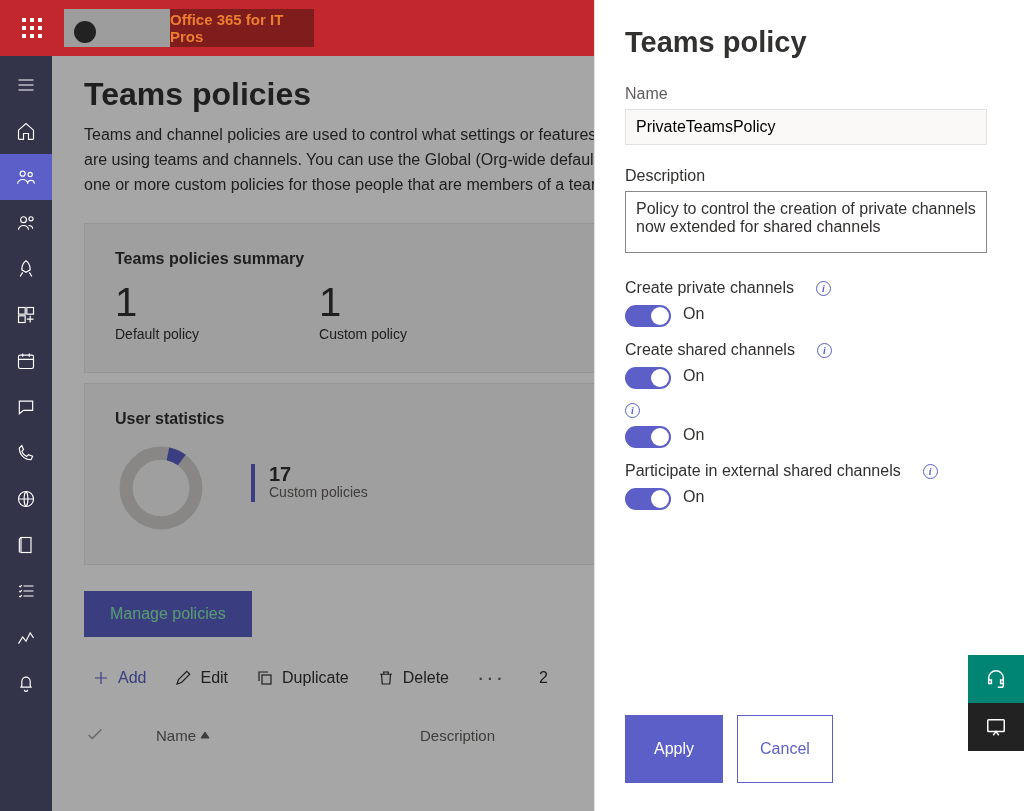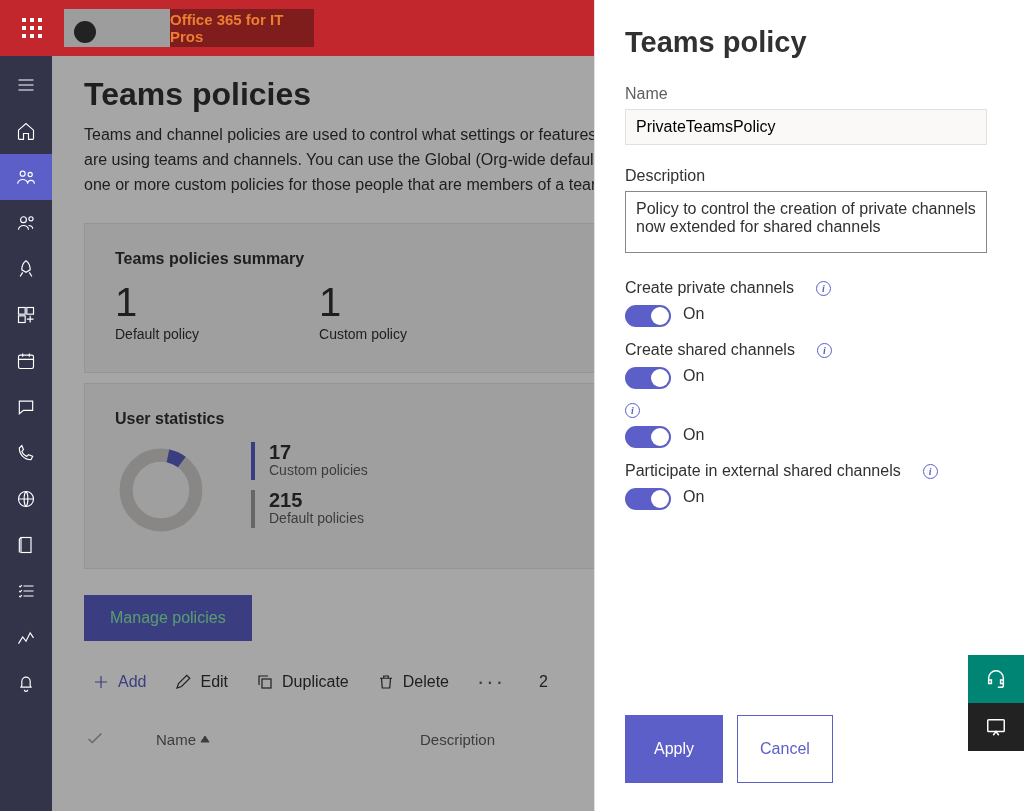--- a/index.html
+++ b/index.html
@@ -221,27 +221,20 @@
       <svg class="donut" viewBox="0 0 42 42">
         <circle cx="21" cy="21" r="15.9" fill="none" stroke="#d2d0ce" stroke-width="6"></circle>
         <circle cx="21" cy="21" r="15.9" fill="none" stroke="#5b5fc7" stroke-width="6" stroke-dasharray="7 93" stroke-dashoffset="22"></circle>
       </svg>
       <div class="stat-list">
         <div class="srow">
           <div class="bar purple"></div>
           <div>
               <div class="n">17</div>
               <div class="l">Custom policies</div>
-            </div>
-        </div>
-        <div class="srow">
-          <div class="bar gray"></div>
-          <div>
-              <div class="n">215</div>
-              <div class="l">Default policies</div>
             </div>
         </div>
       </div>
     </div>
   </div>
 
   <div class="tabs">
     <div class="tab active">Manage policies</div>
   </div>
 

